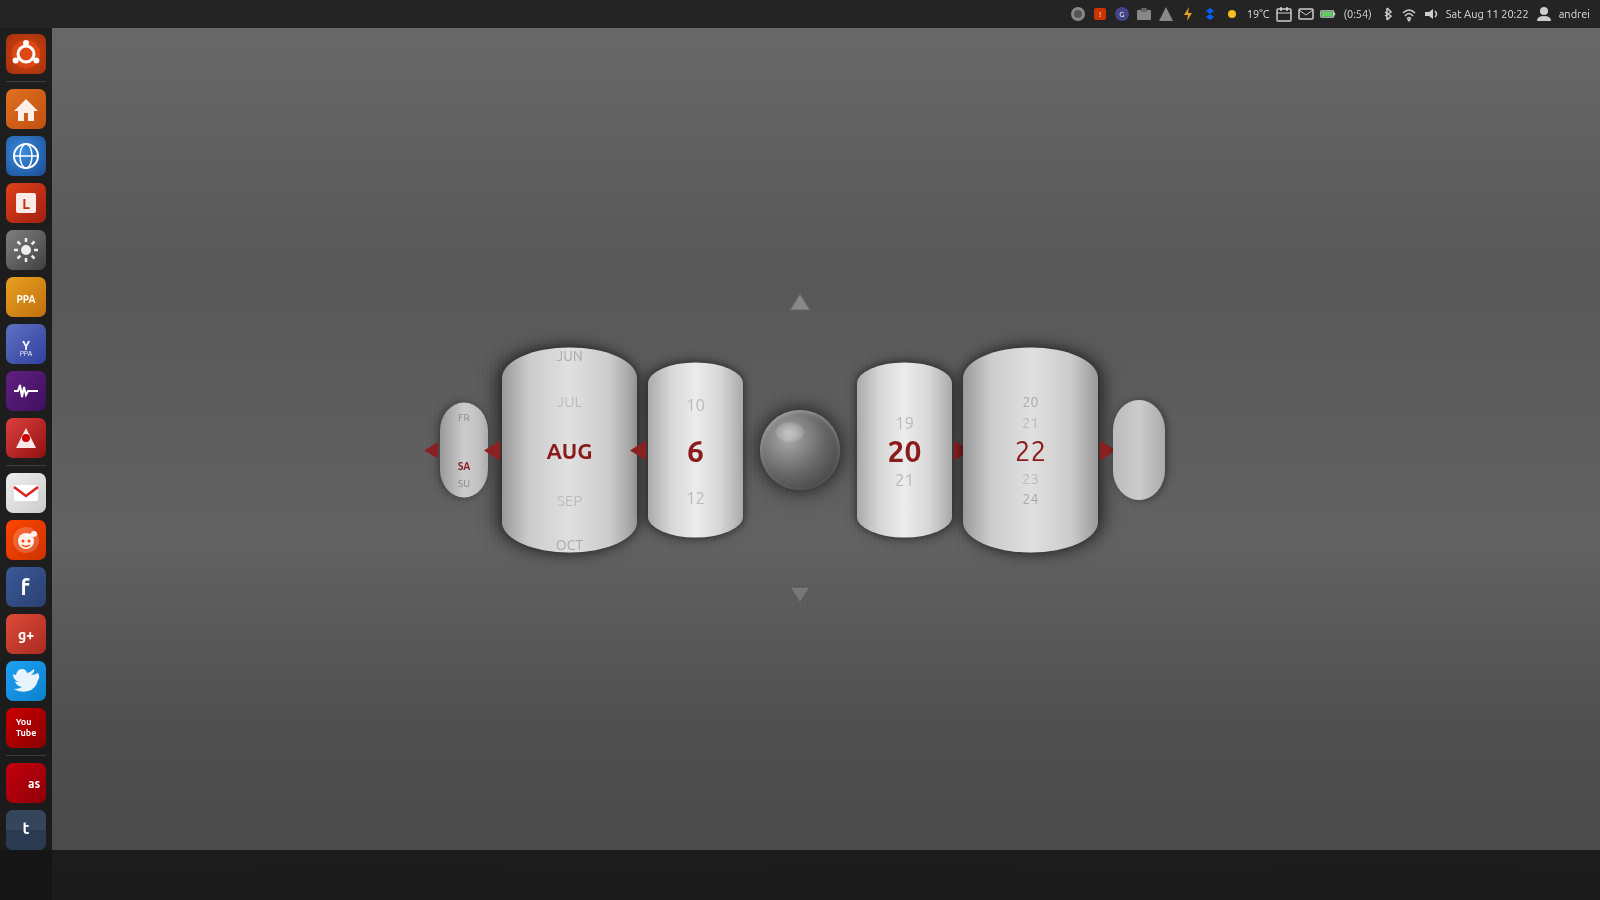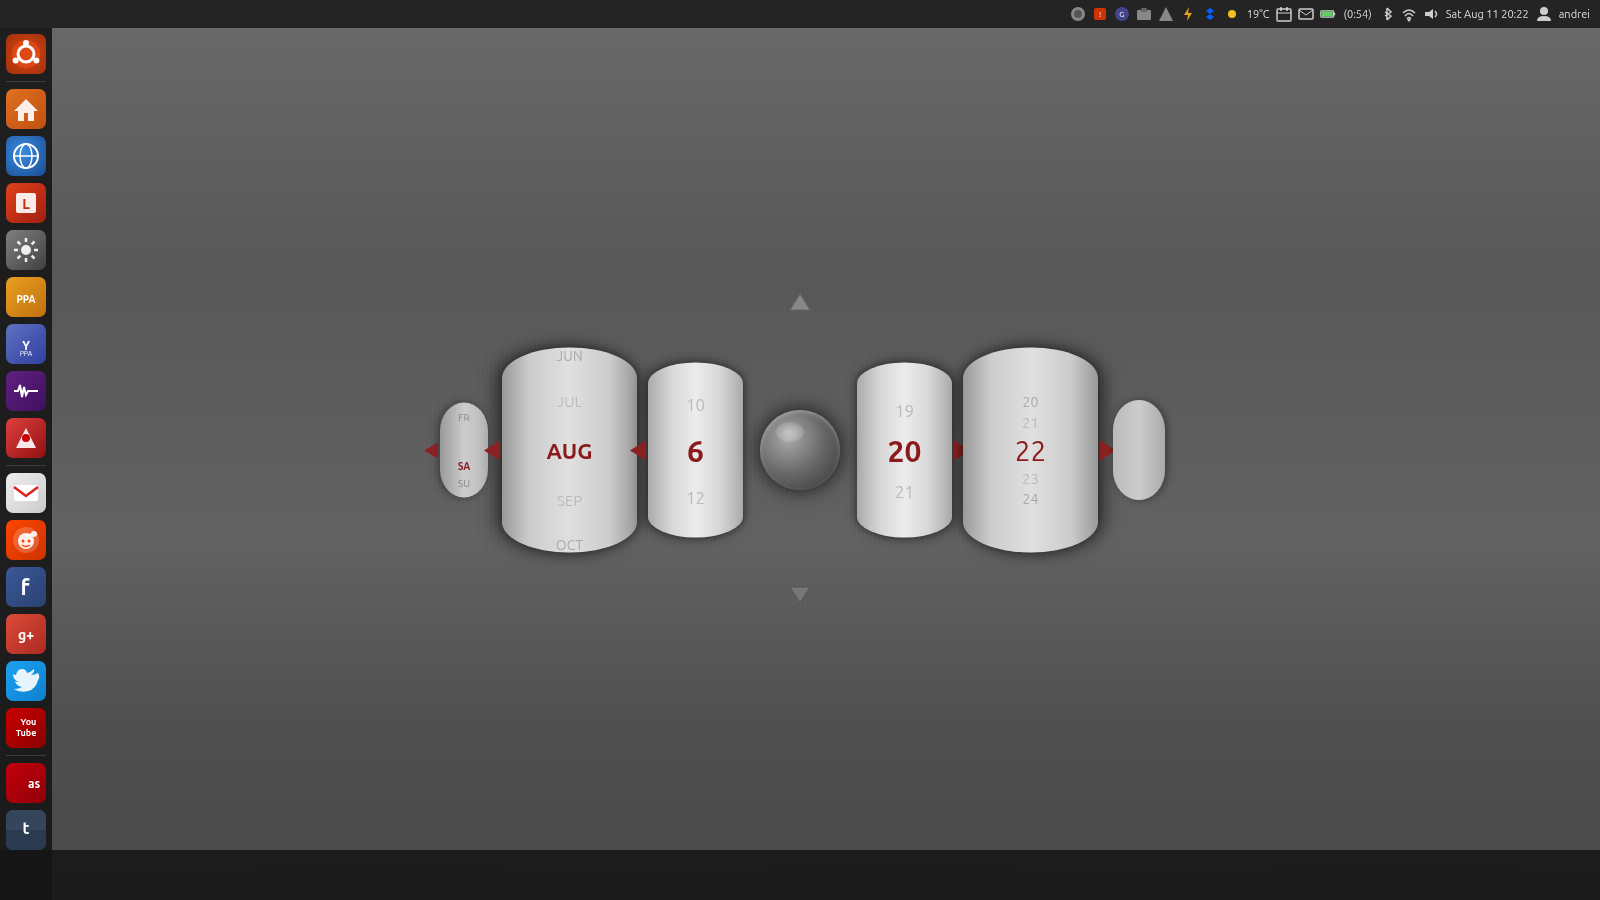--- a/index.html
+++ b/index.html
@@ -422,21 +422,21 @@
   <div class="dock-item">
     <div class="dock-icon icon-twitter" style="display:flex;align-items:center;justify-content:center;">
       <svg width="28" height="28" viewBox="0 0 28 28">
         <path d="M26 6 Q22 8 19 8 Q23 5 22 2 Q19 5 15 6 Q14 2 10 2 Q5 2 4 8 Q2 8 1 7 Q1 13 7 15 Q4 15 3 14 Q4 19 10 20 Q7 22 2 22 Q8 26 16 24 Q24 22 26 13 Q28 11 27 8 Z" fill="white" opacity="0.9"></path>
       </svg>
     </div>
   </div>
 
   <div class="dock-item">
     <div class="dock-icon icon-youtube" style="display:flex;align-items:center;justify-content:center;flex-direction:column;">
-      <div style="color:white;font-size:9px;font-weight:bold;line-height:1.2;text-align:right;">You<br>Tube</div>
+      <div style="color:white;font-size:9px;font-weight:bold;line-height:1.2;text-align:left;">You<br>Tube</div>
     </div>
   </div>
 
   <div class="dock-divider"></div>
 
   <div class="dock-item">
     <div class="dock-icon icon-lastfm" style="display:flex;align-items:center;justify-content:center;">
       <svg width="28" height="28" viewBox="0 0 28 28">
         <text x="14" y="20" font-size="14" text-anchor="middle" fill="white" font-weight="bold">as</text>
       </svg>
@@ -498,21 +498,21 @@
     <div style="width:100%; height:100%; background:linear-gradient(90deg, #aaa 0%, #d8d8d8 25%, #ececec 50%, #d8d8d8 75%, #aaa 100%); border-radius:50% 50% 50% 50% / 12% 12% 12% 12%; box-shadow: -4px 0 14px rgba(0,0,0,0.5), 2px 0 6px rgba(0,0,0,0.3); display:flex; flex-direction:column; align-items:center; justify-content:center; gap:20px;">
       <div style="font-size:17px; color:#bbb;">10</div>
       <div style="font-size:30px; color:#8b1a1a; font-weight:bold;">6</div>
       <div style="font-size:17px; color:#bbb;">12</div>
     </div>
 
     <div style="position:absolute; left:-18px; top:50%; transform:translateY(-50%); width:0; height:0; border-top:10px solid transparent; border-bottom:10px solid transparent; border-right:16px solid #8b2020;"></div>
   </div>
 
   <div style="position:absolute; right:198px; top:50%; transform:translateY(-50%); width:95px; height:175px;">
-    <div style="width:100%; height:100%; background:linear-gradient(90deg, #aaa 0%, #d8d8d8 25%, #ececec 50%, #d8d8d8 75%, #aaa 100%); border-radius:50% 50% 50% 50% / 12% 12% 12% 12%; box-shadow: 4px 0 14px rgba(0,0,0,0.5), -2px 0 6px rgba(0,0,0,0.3); display:flex; flex-direction:column; align-items:center; justify-content:center; gap:14px;">
+    <div style="width:100%; height:100%; background:linear-gradient(90deg, #aaa 0%, #d8d8d8 25%, #ececec 50%, #d8d8d8 75%, #aaa 100%); border-radius:50% 50% 50% 50% / 12% 12% 12% 12%; box-shadow: 4px 0 14px rgba(0,0,0,0.5), -2px 0 6px rgba(0,0,0,0.3); display:flex; flex-direction:column; align-items:center; justify-content:center; gap:2px;">
       <div style="font-size:17px; color:#bbb;">19</div>
       <div style="font-size:30px; color:#8b1a1a; font-weight:bold;">20</div>
       <div style="font-size:17px; color:#bbb;">21</div>
     </div>
 
     <div style="position:absolute; right:-18px; top:50%; transform:translateY(-50%); width:0; height:0; border-top:10px solid transparent; border-bottom:10px solid transparent; border-left:16px solid #8b2020;"></div>
   </div>
 
   <div style="position:absolute; right:52px; top:50%; transform:translateY(-50%); width:135px; height:205px;">
     <div style="width:100%; height:100%; background:linear-gradient(90deg, #999 0%, #ccc 20%, #e0e0e0 50%, #ccc 80%, #999 100%); border-radius:50% 50% 50% 50% / 15% 15% 15% 15%; box-shadow: 5px 0 18px rgba(0,0,0,0.6), -3px 0 8px rgba(0,0,0,0.3); display:flex; flex-direction:column; align-items:center; justify-content:center; gap:4px;">

